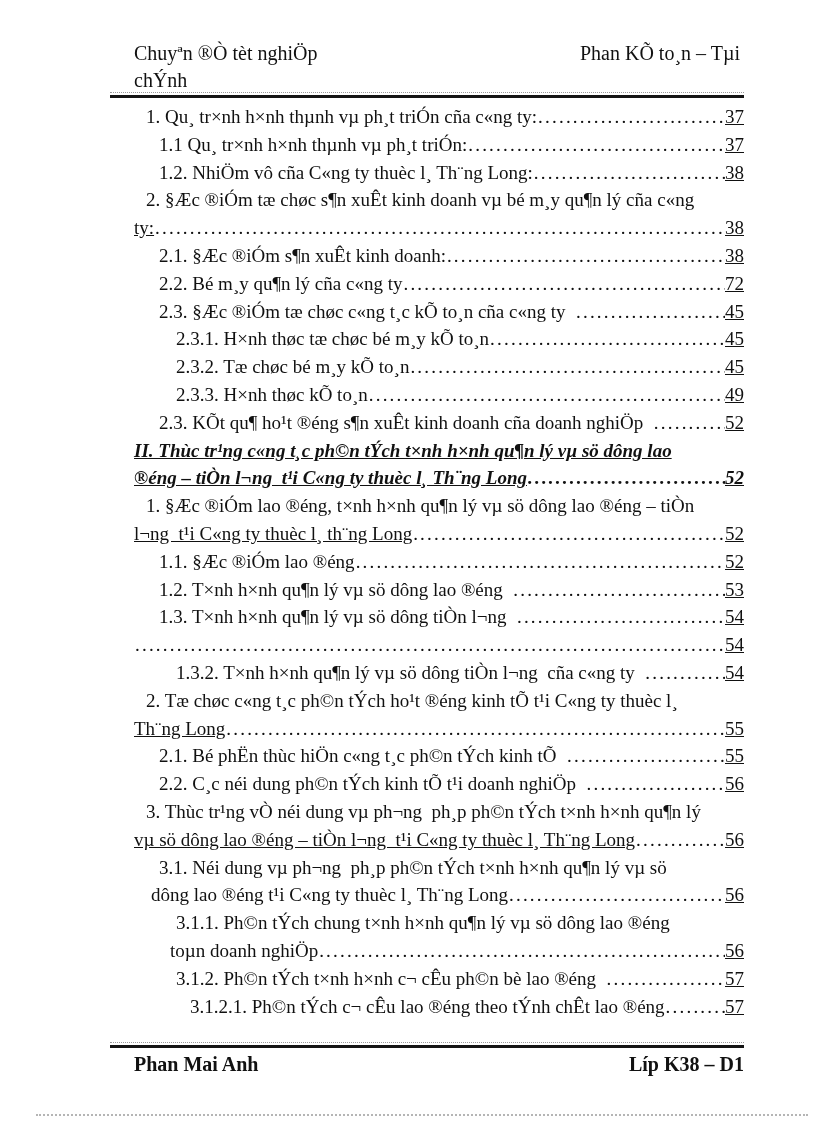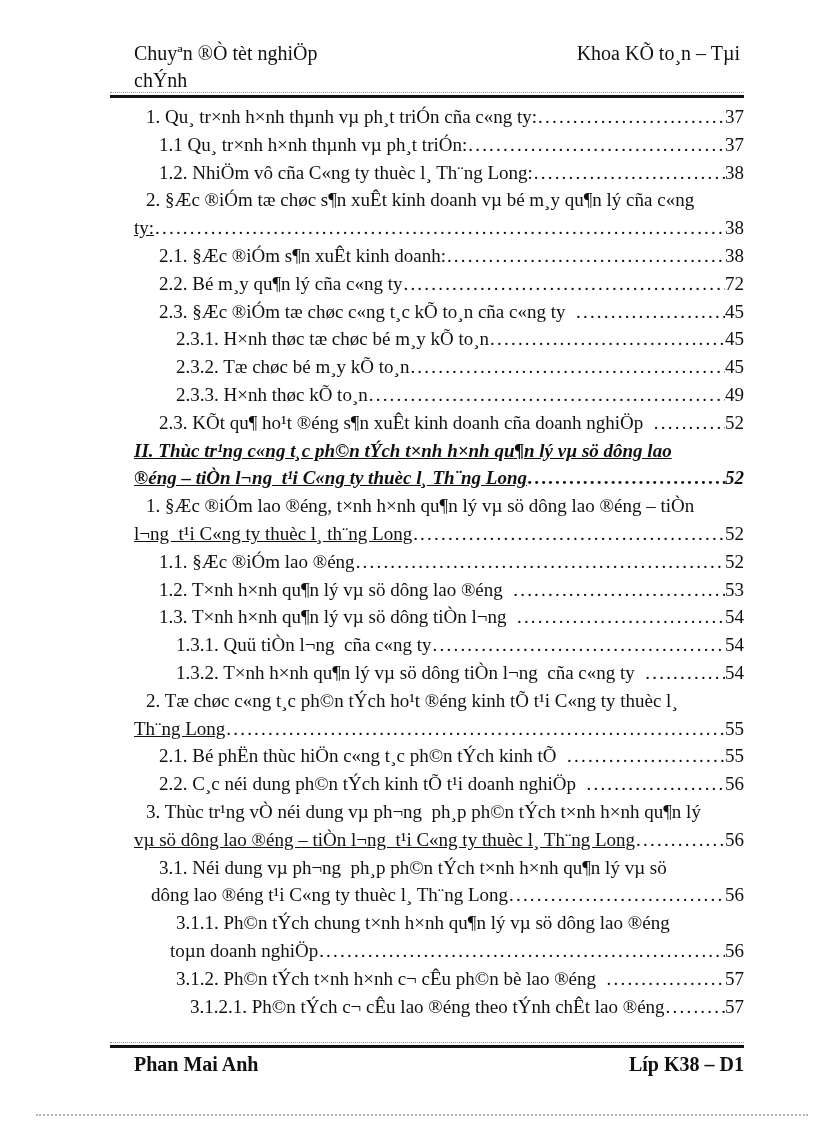--- a/index.html
+++ b/index.html
@@ -16,21 +16,21 @@
   .hdr{position:absolute;left:134px;top:40px;width:606px;font-size:20px;line-height:27px;}
   .hdr-row{display:flex;justify-content:space-between;align-items:center;}
   .hdr-rule{position:absolute;left:110px;top:92px;width:634px;}
   .hdr-rule .dotline{border-top:1px dotted #999;height:2px;}
   .hdr-rule .thickline{border-top:3px solid #141414;height:0;}
   
   .toc{position:absolute;left:134px;top:103px;width:610px;font-size:19px;}
   .toc-row{display:flex;align-items:baseline;height:27.8px;line-height:27.8px;white-space:nowrap;}
   .toc-text{flex:none;}
   .toc-leader{flex:1 1 0;overflow:hidden;white-space:nowrap;letter-spacing:2.2px;padding-left:1px;min-width:0;}
-  .toc-page{flex:none;text-align:left;}
+  .toc-page{flex:none;text-align:left;text-decoration:underline;}
   .toc-row.no-page .toc-leader,.toc-row.no-page .toc-page{visibility:hidden;}
   .toc-row.em{font-weight:bold;font-style:italic;}
   .i0{padding-left:0;text-decoration:underline;}
   .i1{padding-left:12px;}
   .i2{padding-left:25px;}
   .i3{padding-left:42px;}
   .i4{padding-left:56px;}
   .w1{padding-left:17px;}
   .w2{padding-left:36px;}
   
@@ -42,21 +42,21 @@
   .bottom-artifact{position:absolute;left:36px;top:1114px;width:772px;border-top:2px dotted #b5b5b5;height:0;}
 </style>
 </head>
 <body>
 
 <div class="page">
 
   <div class="hdr">
     <div class="hdr-row">
       <span>Chuyªn ®Ò tèt nghiÖp</span>
-      <span>Khoa KÕ to¸n – Tµi</span>
+      <span>Phan KÕ to¸n – Tµi</span>
     </div>
     <div class="hdr-row">
       <span>chÝnh</span>
     </div>
   </div>
   <div class="hdr-rule">
     <div class="dotline"></div>
     <div class="thickline"></div>
   </div>
 
@@ -150,21 +150,20 @@
       <span class="toc-text i2">1.2. T×nh h×nh qu¶n lý vµ sö dông lao ®éng &nbsp;</span>
       <span class="toc-leader">............................................................................................................................................</span>
       <span class="toc-page">53</span>
     </div>
       <div class="toc-row">
       <span class="toc-text i2">1.3. T×nh h×nh qu¶n lý vµ sö dông tiÒn l¬ng &nbsp;</span>
       <span class="toc-leader">............................................................................................................................................</span>
       <span class="toc-page">54</span>
     </div>
       <div class="toc-row">
-      <span class="toc-text i3">1.3.1. Quü tiÒn l¬ng &nbsp;cña c«ng ty</span>
       <span class="toc-leader">............................................................................................................................................</span>
       <span class="toc-page">54</span>
     </div>
       <div class="toc-row">
       <span class="toc-text i3">1.3.2. T×nh h×nh qu¶n lý vµ sö dông tiÒn l¬ng &nbsp;cña c«ng ty &nbsp;</span>
       <span class="toc-leader">............................................................................................................................................</span>
       <span class="toc-page">54</span>
     </div>
       <div class="toc-row no-page">
       <span class="toc-text i1">2. Tæ chøc c«ng t¸c ph©n tÝch ho¹t ®éng kinh tÕ t¹i C«ng ty thuèc l¸</span>

